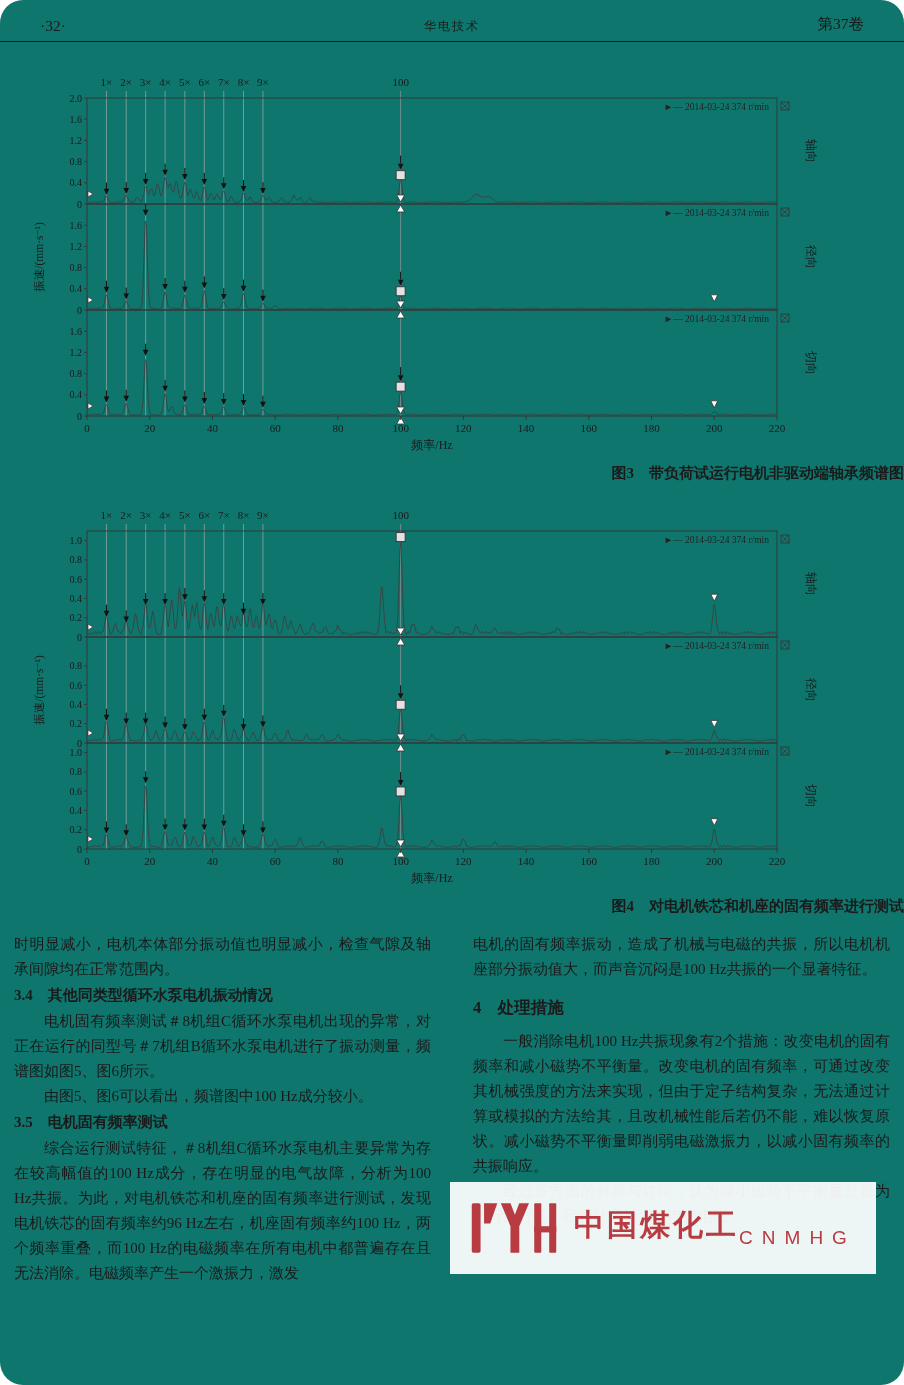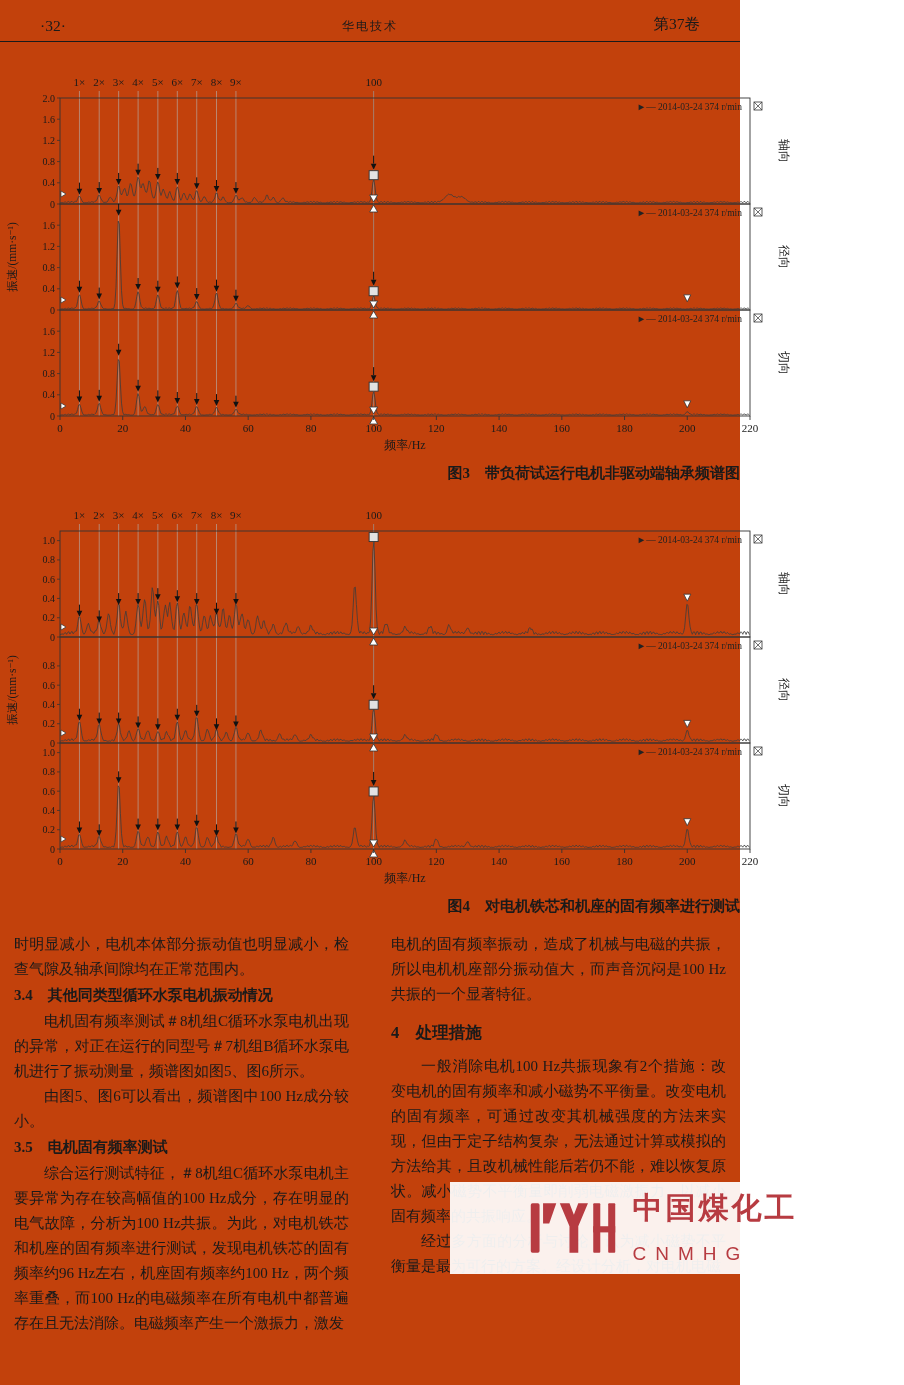--- a/index.html
+++ b/index.html
@@ -1,38 +1,38 @@
 <!DOCTYPE html>
 <html><head>
 <meta charset="utf-8">
 <style>
   html,body{margin:0;padding:0;background:#ffffff;}
   body{width:904px;height:1385px;position:relative;overflow:hidden;
        font-family:"Liberation Serif","DejaVu Serif",serif;color:#1a1a1a;}
-  .page{position:relative;width:740px;height:1385px;background:#c2410c;}
+  .page{position:relative;width:904px;height:1385px;background:#0f766e;border-radius:23px;}
   header{display:grid;grid-template-columns:1fr auto 1fr;align-items:end;
          padding:14px 40px 6px 40px;border-bottom:1.6px solid #1a1a1a;
          font-size:15.5px;}
   header .jn{text-align:left;font-size:12px;letter-spacing:2px;font-family:Liberation Serif, serif;}
   header .vol{text-align:right;}
   figure{margin:0;}
   .figblock{margin-top:30px;}
   .fig-svg{display:block;margin:0 auto;width:850px;height:384px;
            font-family:"Liberation Serif","DejaVu Serif",serif;}
   .fig-cap{text-align:right;font-weight:bold;font-size:15px;margin:8px 0 2px 0;}
   .cols{display:flex;gap:42px;padding:0 14px;margin-top:16px;}
   .col{flex:1;font-size:15px;line-height:25px;text-align:justify;}
   .para{margin:0;}
   .para.ind{text-indent:2em;}
   .h-small{font-weight:bold;margin:1px 0;}
   .h-big{font-weight:bold;font-size:16.5px;margin:13px 0 9px 0;}
   .watermark{position:absolute;left:450px;top:1182px;width:426px;height:92px;
              background:rgba(255,255,255,0.93);display:flex;align-items:center;
              justify-content:center;gap:16px;z-index:5;}
-  .wm-text{display:flex;flex-direction:column;align-items:flex-start;}
+  .wm-text{display:flex;flex-direction:row;align-items:flex-start;}
   .wm-cn{font-size:30px;font-weight:bold;color:#b73b41;letter-spacing:3px;line-height:1.1;}
   .wm-en{font-size:19px;color:#b73b41;letter-spacing:9px;margin-top:19px;
          font-family:"Liberation Sans","DejaVu Sans",sans-serif;}
 </style>
 </head>
 <body>
 
 <div class="page">
 
   <header>

